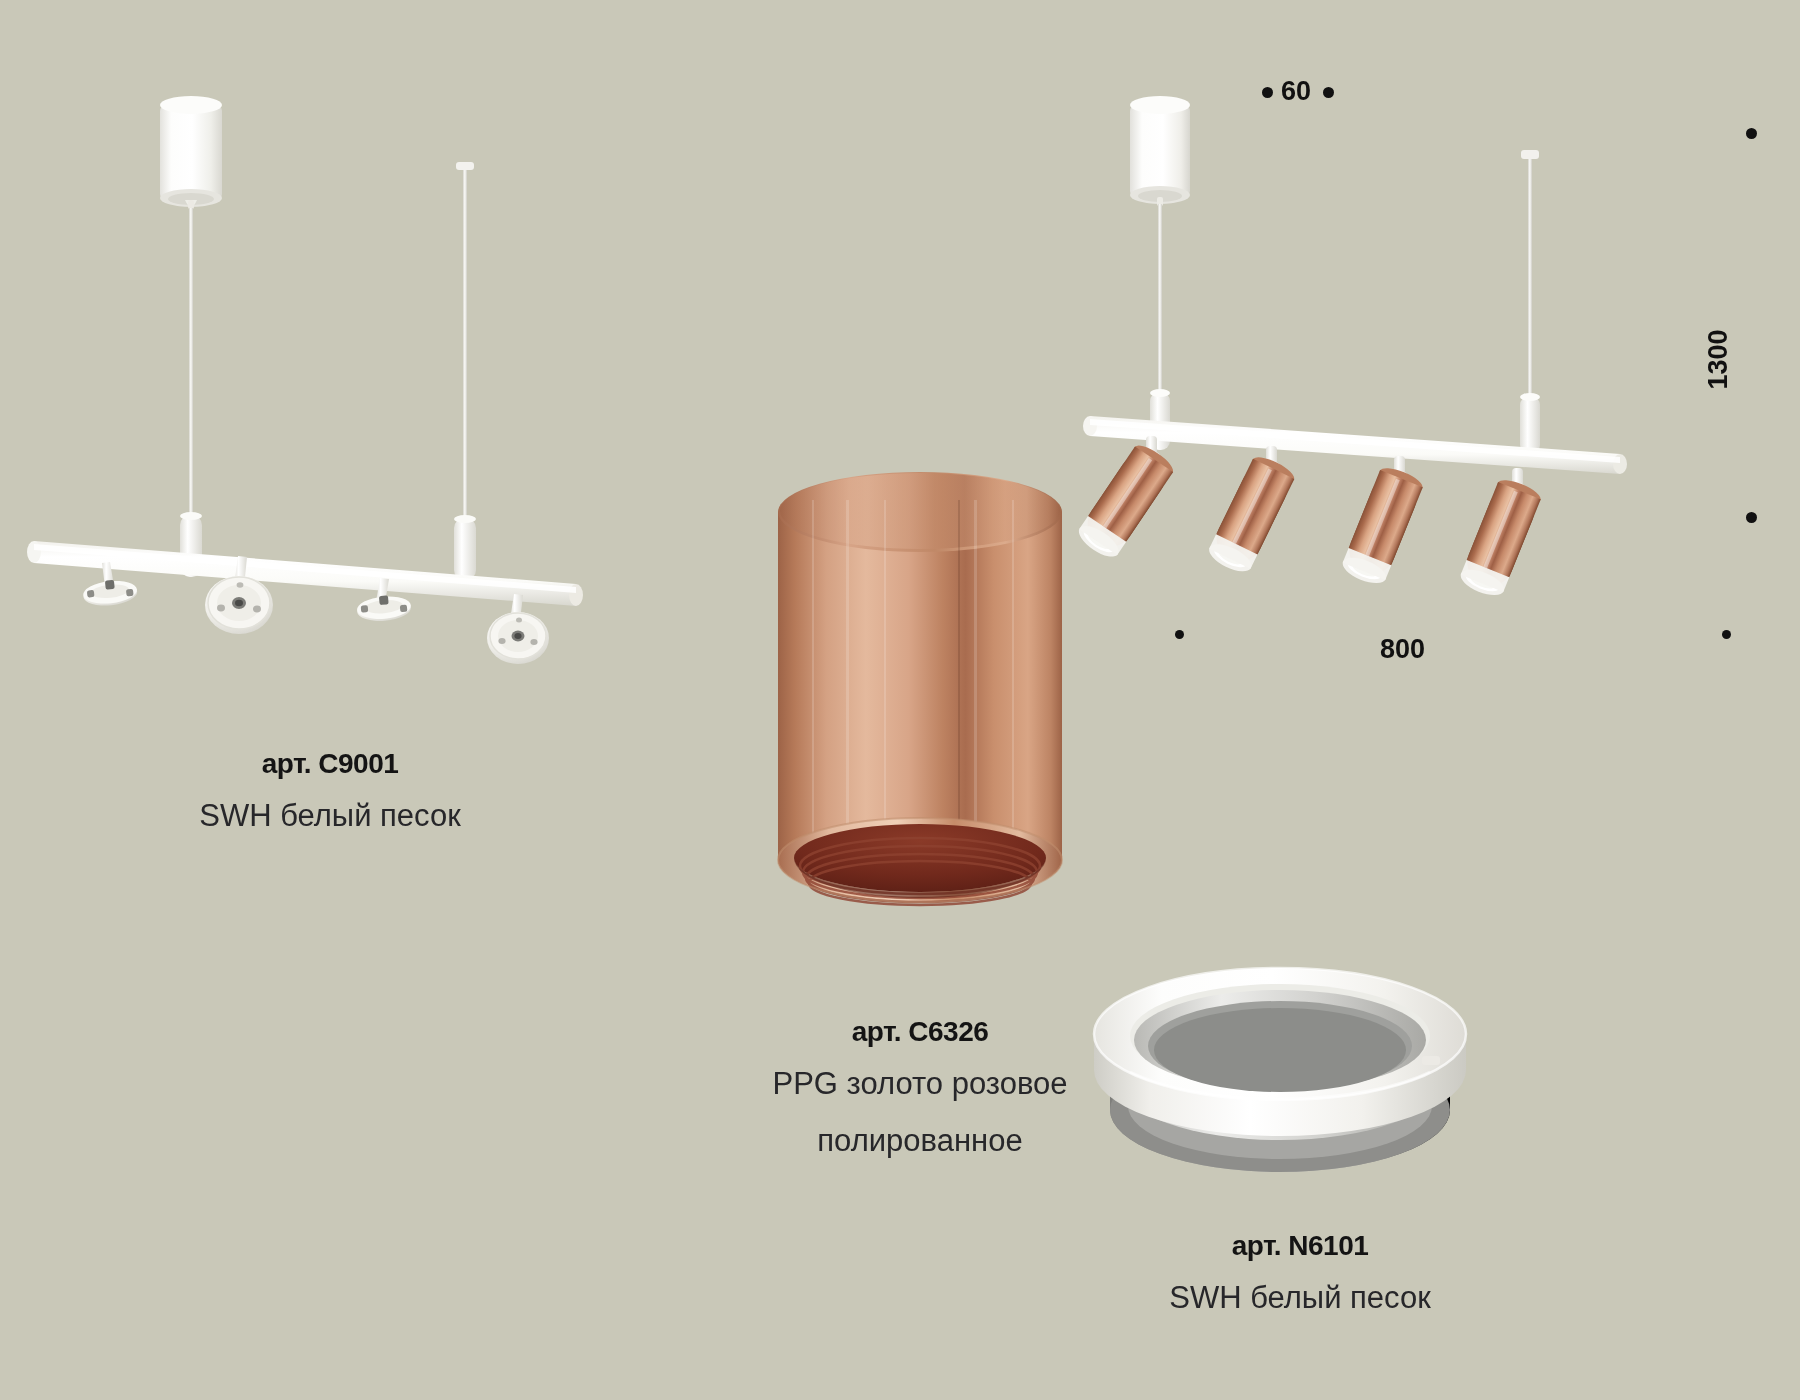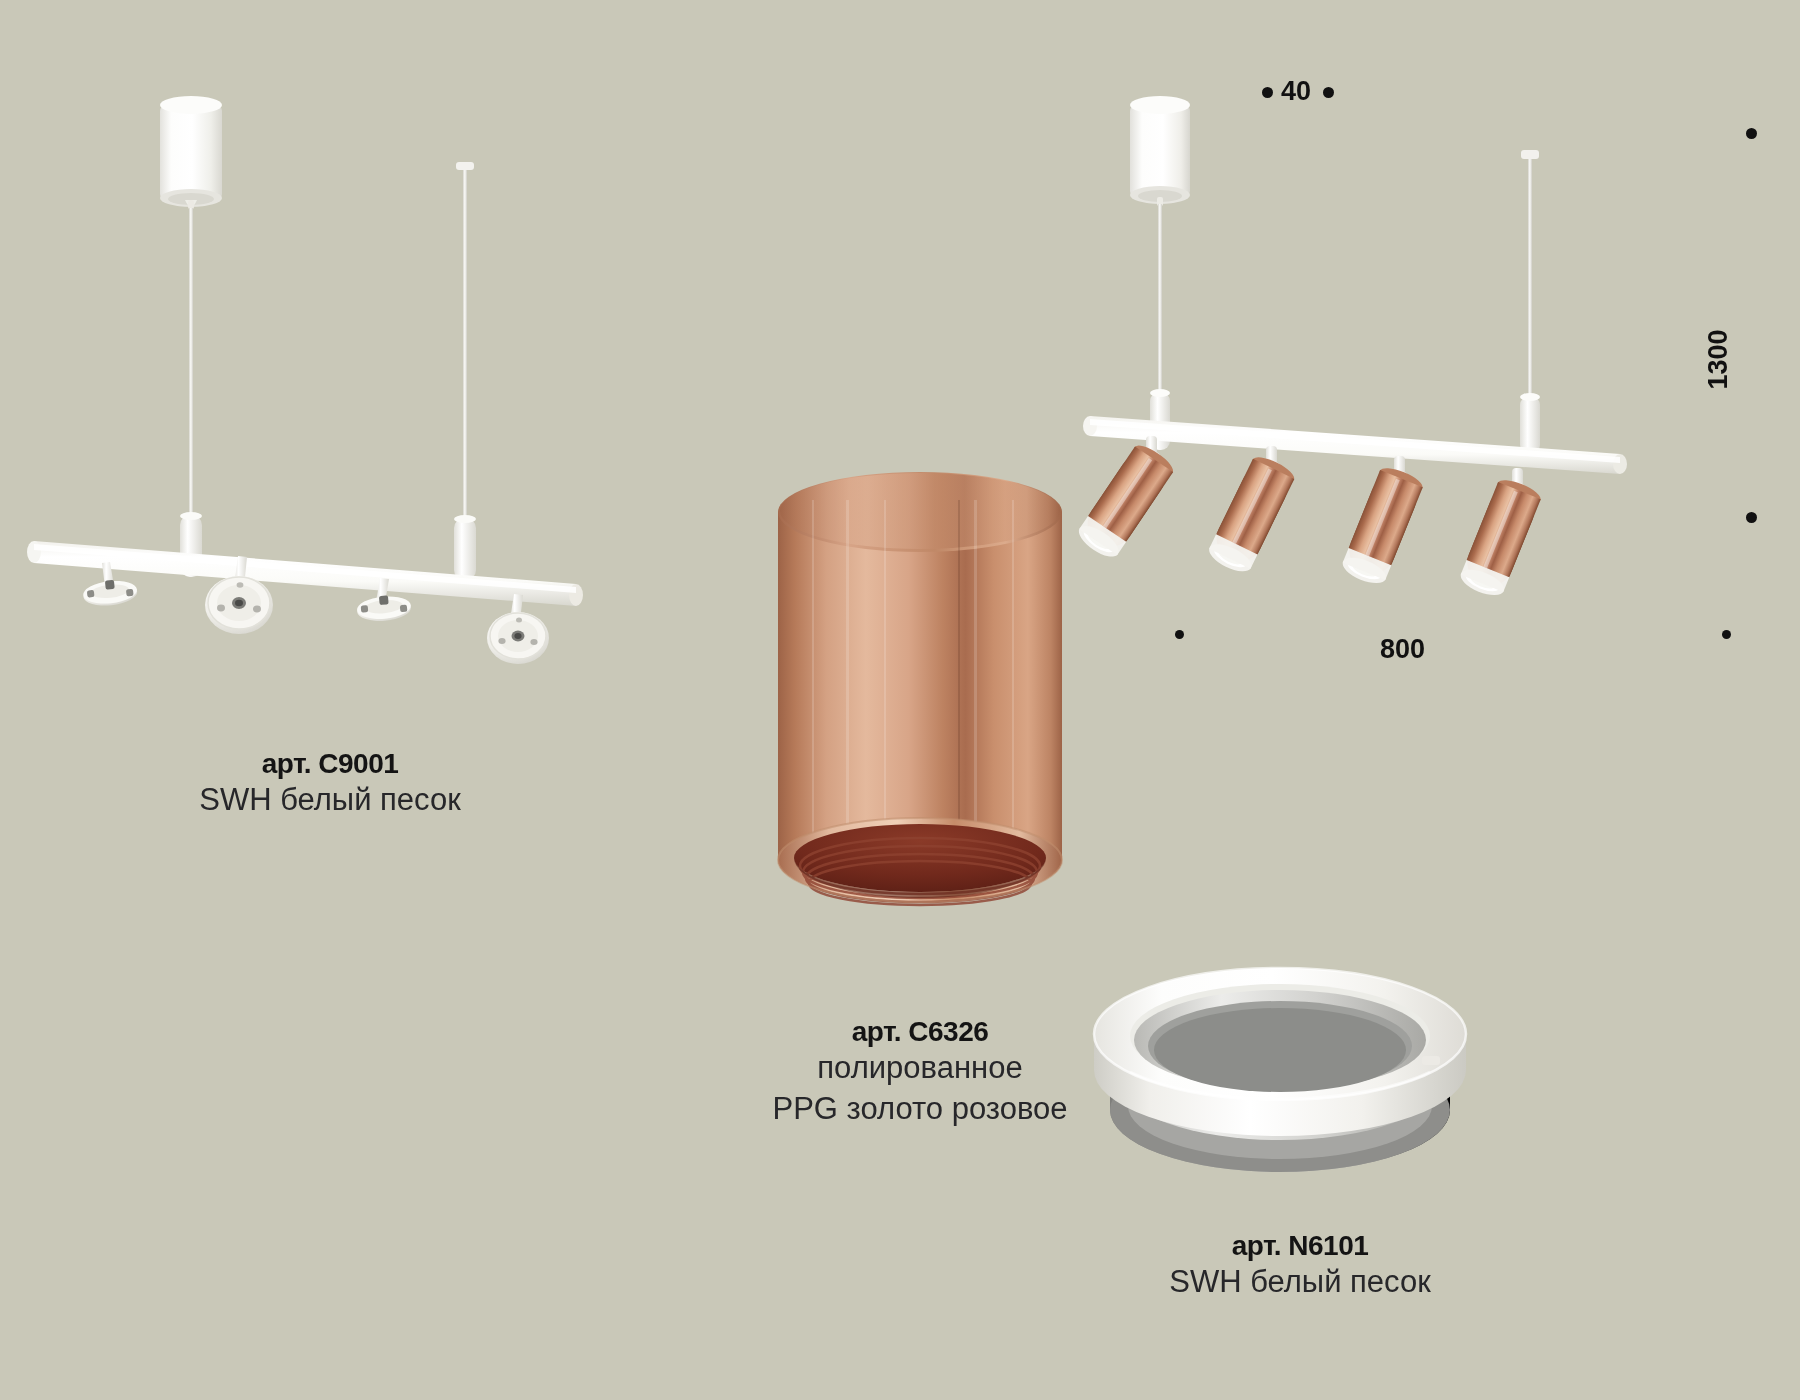--- a/index.html
+++ b/index.html
@@ -22,20 +22,21 @@
     letter-spacing:-0.5px;
     white-space:nowrap;
     line-height:1.15;
   }
   .lbl .desc{
     font-size:31px;
     color:#27272a;
     white-space:nowrap;
     line-height:1.32;
     font-weight:400;
+    margin-top:16px;
   }
 
   
   .dim{
     position:absolute;
     font-size:27px;
     font-weight:bold;
     color:#111;
     white-space:nowrap;
   }
@@ -242,22 +243,22 @@
         <ellipse cx="160" cy="398" rx="114" ry="24"></ellipse>
         <ellipse cx="160" cy="403" rx="111" ry="22"></ellipse>
       </g>
       <path d="M34 378 A126 34 0 0 0 286 378 A126 40 0 0 1 34 378 Z" fill="#4e1a11" opacity="0.5"></path>
       <ellipse cx="160" cy="380" rx="142" ry="42" fill="none" stroke="#c08e6d" stroke-width="2" opacity="0.55"></ellipse>
     </g>
   </svg>
 
   <div class="lbl" style="left:690px;top:1016px;width:460px;">
     <div class="art">арт. C6326</div>
+    <div class="desc">PPG золото розовое</div>
     <div class="desc">полированное</div>
-    <div class="desc">PPG золото розовое</div>
   </div>
 
   <svg class="abs" style="left:1150px;top:80px;" width="620" height="560" viewBox="0 0 620 560">
     <defs>
       <linearGradient id="aCanopyG" x1="0" y1="0" x2="1" y2="0">
         <stop offset="0%" stop-color="#e2e1dc"></stop>
         <stop offset="20%" stop-color="#fdfdfc"></stop>
         <stop offset="55%" stop-color="#ffffff"></stop>
         <stop offset="85%" stop-color="#efeee9"></stop>
         <stop offset="100%" stop-color="#d7d6cf"></stop>
@@ -382,21 +383,21 @@
         <ellipse cx="32" cy="120" rx="18" ry="7.5" fill="#ffffff"></ellipse>
         <ellipse cx="32" cy="120" rx="13" ry="5.4" fill="#f7f7f3"></ellipse>
         <rect x="9" y="105" width="46" height="17" fill="#f4f3ef" opacity="0.95"></rect>
         <rect x="9" y="22" width="46" height="84" fill="url(#spotG)"></rect>
         <rect x="27" y="24" width="4" height="82" fill="#ffffff" opacity="0.4"></rect>
       </g>
     </g>
   </svg>
 
   <div class="dot" style="left:1262px;top:87px;"></div>
-  <div class="dim" style="left:1281px;top:76px;">40</div>
+  <div class="dim" style="left:1281px;top:76px;">60</div>
   <div class="dot" style="left:1323px;top:87px;"></div>
 
   <div class="dot" style="left:1746px;top:128px;"></div>
   <div class="dim dim-v" style="left:1673px;top:344px;width:90px;text-align:center;">1300</div>
   <div class="dot" style="left:1746px;top:512px;"></div>
 
   <div class="dot sm" style="left:1175px;top:630px;"></div>
   <div class="dim" style="left:1380px;top:634px;">800</div>
   <div class="dot sm" style="left:1722px;top:630px;"></div>
 

